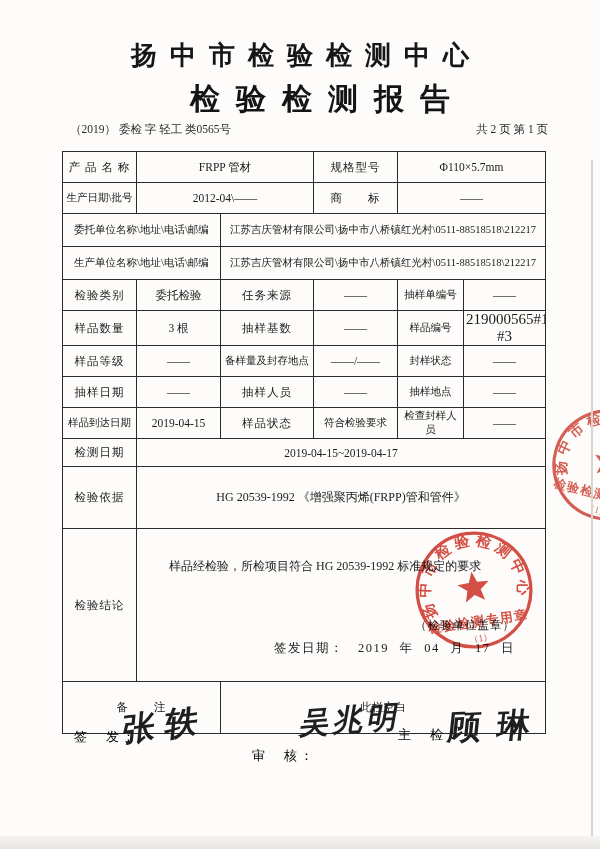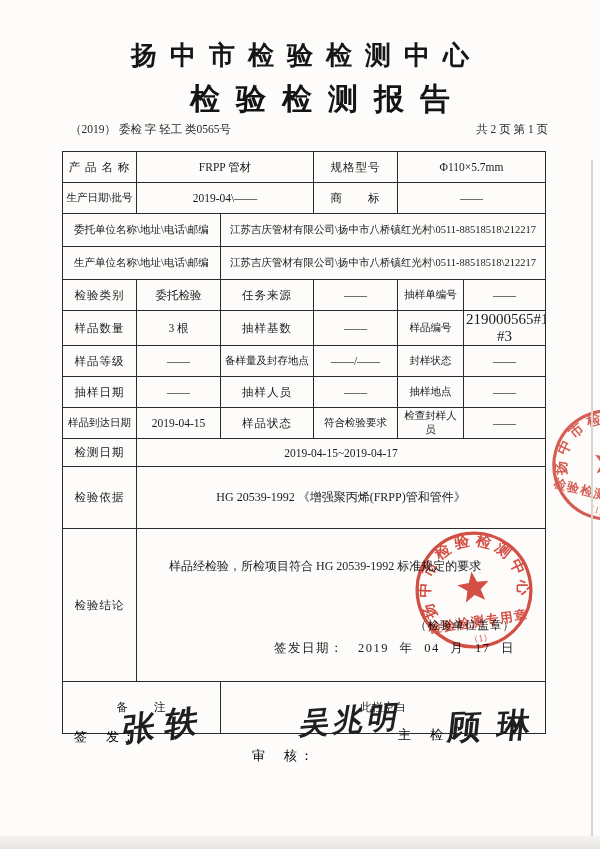--- a/index.html
+++ b/index.html
@@ -97,21 +97,21 @@
     </colgroup>
     <tbody>
         <tr class="r-a">
       <td class="lab">产 品 名 称</td>
       <td colspan="2">FRPP 管材</td>
       <td class="lab">规格型号</td>
       <td colspan="2">Φ110×5.7mm</td>
     </tr>
     <tr class="r-a">
       <td class="lab small">生产日期\批号</td>
-      <td colspan="2">2019-04\——</td>
+      <td colspan="2">2012-04\——</td>
       <td class="lab">商　　标</td>
       <td colspan="2">——</td>
     </tr>
     <tr class="r-b">
       <td colspan="2" class="small">委托单位名称\地址\电话\邮编</td>
       <td colspan="4" class="left small">江苏吉庆管材有限公司\扬中市八桥镇红光村\0511-88518518\212217</td>
     </tr>
     <tr class="r-b">
       <td colspan="2" class="small">生产单位名称\地址\电话\邮编</td>
       <td colspan="4" class="left small">江苏吉庆管材有限公司\扬中市八桥镇红光村\0511-88518518\212217</td>

